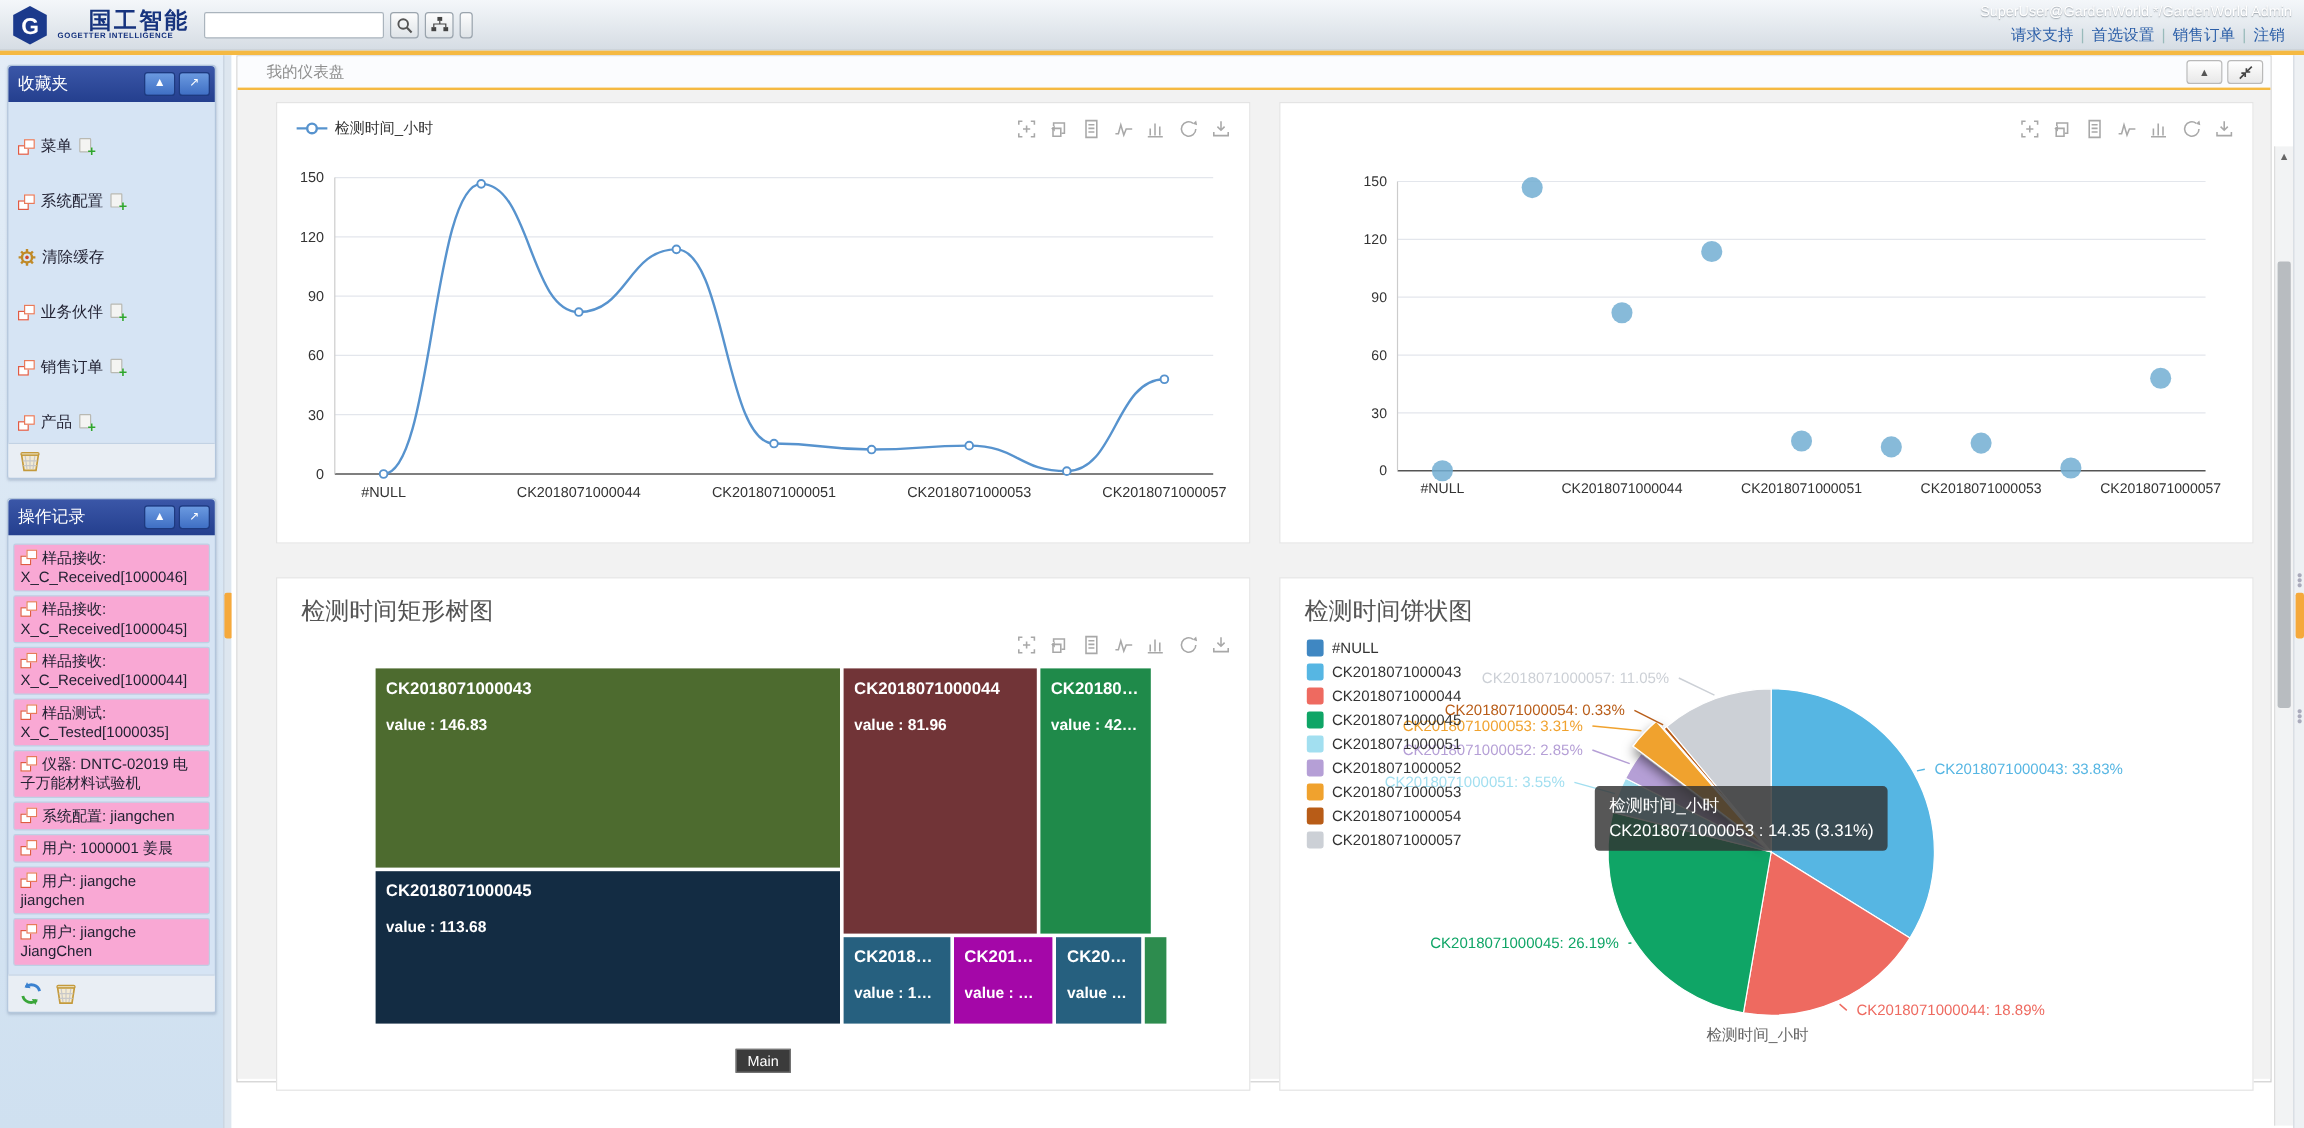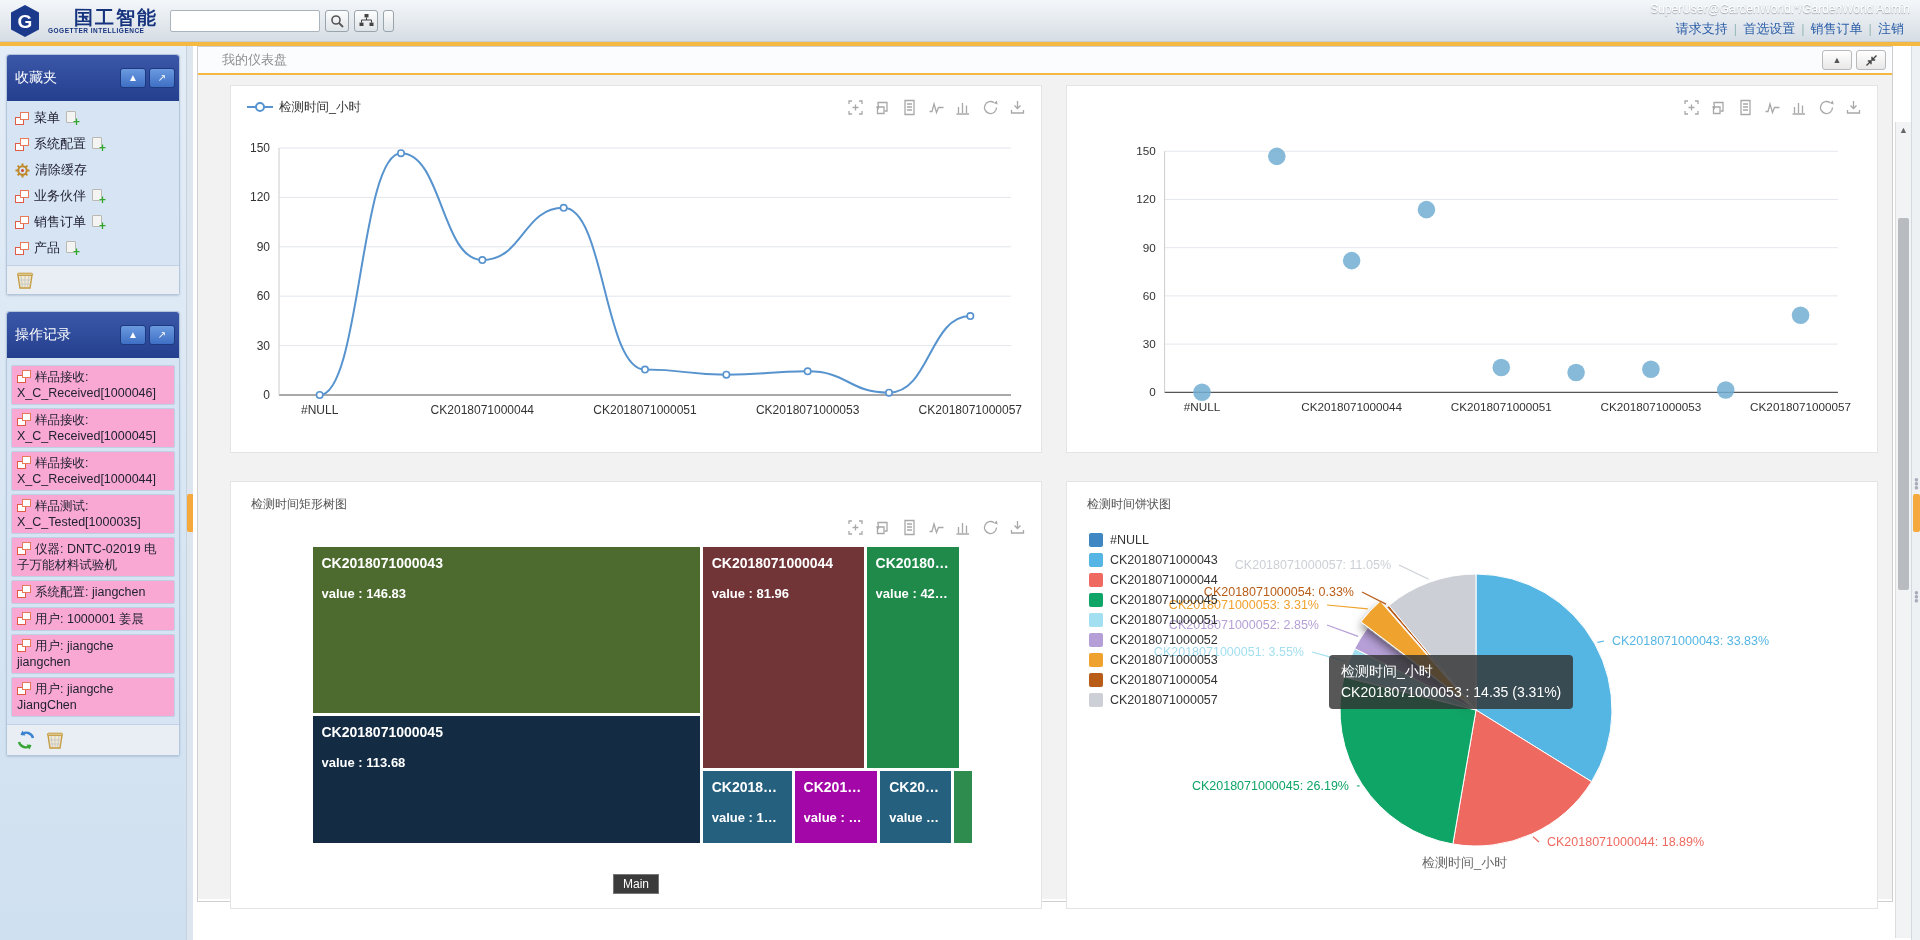--- a/index.html
+++ b/index.html
@@ -20,25 +20,25 @@
   .user-info { color:#fff; font-size:12px; text-shadow:0 1px 1px rgba(100,110,120,.6); margin-bottom:4px;}
   .top-links { font-size:13px; color:#9aa; }
   .top-links a { color:#2c5fa8; text-decoration:none; margin:4px 6px; cursor:pointer;}
   .top-links .sep { color:#9bb; }
   .amber-rule { height:4px; background:#f5b942; }
 
   
   .layout { display:flex; height:894px; }
   aside { width:186px; background:linear-gradient(#e3edf7,#cfe0f0); padding:8px 6px; overflow:hidden;}
   .panel { background:#d6e4f4; border:1px solid #b3c6dc; border-radius:3px; margin-bottom:16px; box-shadow:0 1px 2px rgba(120,140,170,.35);}
-  .panel-h { height:46px; background:linear-gradient(#3b57a8,#243f8e); border-radius:3px 3px 0 0; display:flex; align-items:center; padding:0 4px 0 8px;}
+  .panel-h { height:30px; background:linear-gradient(#3b57a8,#243f8e); border-radius:3px 3px 0 0; display:flex; align-items:center; padding:0 4px 0 8px;}
   .panel-h .t { color:#fff; font-size:14px; flex:1; }
   .ph-btn { width:26px; height:20px; margin-left:3px; border:1px solid #1d3a80; border-radius:3px; background:linear-gradient(#6b9ae0,#3f6fc4); color:#fff; font-size:10px; line-height:18px; text-align:center; cursor:pointer;}
   .panel-body { padding:4px 2px; }
-  .fav-item { display:flex; align-items:center; gap:5px; padding:4px 6px; font-size:13px; color:#223; cursor:pointer;}
+  .fav-item { display:flex; align-items:center; gap:5px; padding:4px 6px; font-size:13px; color:#223; cursor:pointer;margin-top:20px;}
   .panel-foot { background:#e9eef4; border-top:1px solid #c2d2e4; padding:4px 8px; display:flex; gap:8px; align-items:center;}
   .rec-item { background:#f9a8d4; border:1px solid #bed0e4; border-radius:2px; margin:3px 2px; padding:3px 5px; font-size:12.5px; color:#223; line-height:16px; cursor:pointer;}
   .rec-item .w-icon { float:left; margin:1px 4px 0 0;}
   .w-icon { width:14px; height:13px; position:relative; display:inline-block; flex:none;}
   .w-icon i { position:absolute; border:1.5px solid #e05a44; background:#fff; width:9px; height:8px; display:block;}
   .w-icon i:first-child { left:0; bottom:0;}
   .w-icon i:last-child { right:0; top:0; border-color:#e87a5a;}
   .doc-add { width:14px; height:15px; position:relative; display:inline-block; flex:none;}
   .doc-add .d { position:absolute; left:1px; top:0; width:10px; height:12px; background:#f4f4f2; border:1px solid #b9b9b2; border-radius:1px;}
   .doc-add .p { position:absolute; right:-1px; bottom:-1px; color:#2ea52e; font-size:12px; font-weight:bold; line-height:10px; text-shadow:0 0 1px #fff;}
@@ -64,21 +64,21 @@
   .dash-bar { height:28px; display:flex; align-items:center; padding:0 6px 0 24px; background:#fbfcfe; border-bottom:2px solid #f5b942;}
   .dash-bar .t { flex:1; color:#8f8f8f; font-size:13px;}
   .db-btn { width:30px; height:20px; border:1px solid #b9b9b9; border-radius:3px; background:linear-gradient(#fff,#e8e8e8); margin-left:4px; display:flex; align-items:center; justify-content:center; color:#555; font-size:9px; cursor:pointer;}
   .charts { height:824px; background:#f2f2f2; padding:10px 14px 8px 32px; display:grid; grid-template-columns:1fr 1fr; grid-template-rows:368px 428px; gap:28px 24px;}
   .card { background:#fff; border:1px solid #e4e4e4; position:relative; overflow:hidden;}
   .card-head { display:flex; align-items:center; padding:10px 14px 0 16px; height:32px;}
   .legend-line { display:flex; align-items:center; gap:6px; font-size:12.5px; color:#333; cursor:pointer;}
   .spacer { flex:1;}
   .toolbar { display:flex; gap:8px;}
   .tb-icon { width:19px; height:19px; cursor:pointer; opacity:.85;}
-  .card-title { font-size:12px; color:#555; padding:14px 0 0 20px;}
+  .card-title { font-size:20px; color:#555; padding:14px 0 0 20px;}
   .treemap-wrap { position:relative; width:650px; height:300px; margin:6px auto 0;}
   .tm-cell { position:absolute; color:#fff; overflow:hidden; padding:8px 9px; cursor:pointer;}
   .tm-cell .n { font-weight:bold; font-size:14px; white-space:nowrap; overflow:hidden; text-overflow:ellipsis;}
   .tm-cell .v { font-weight:bold; font-size:13px; margin-top:15px; white-space:nowrap; overflow:hidden; text-overflow:ellipsis;}
   .tm-crumb { position:absolute; left:50%; transform:translateX(-50%); bottom:14px; background:#3b3b3b; color:#fff; font-size:12px; padding:2px 9px; border:1px solid #777; cursor:pointer;}
   .pie-legend { position:absolute; left:22px; top:48px; z-index:3;}
   .pl-item { display:flex; align-items:center; gap:7px; height:20px; font-size:12.5px; color:#333; cursor:pointer;}
   .pl-sw { width:14px; height:14px; border-radius:2px; flex:none;}
   .pie-tooltip { position:absolute; left:262px; top:173px; z-index:5; background:rgba(50,50,50,.82); color:#fff; border-radius:4px; padding:6px 12px; font-size:14px; line-height:21px; white-space:nowrap; pointer-events:none;}
   .pie-bottom-label { position:absolute; left:355px; top:372px; font-size:13px; color:#666; z-index:2;}

